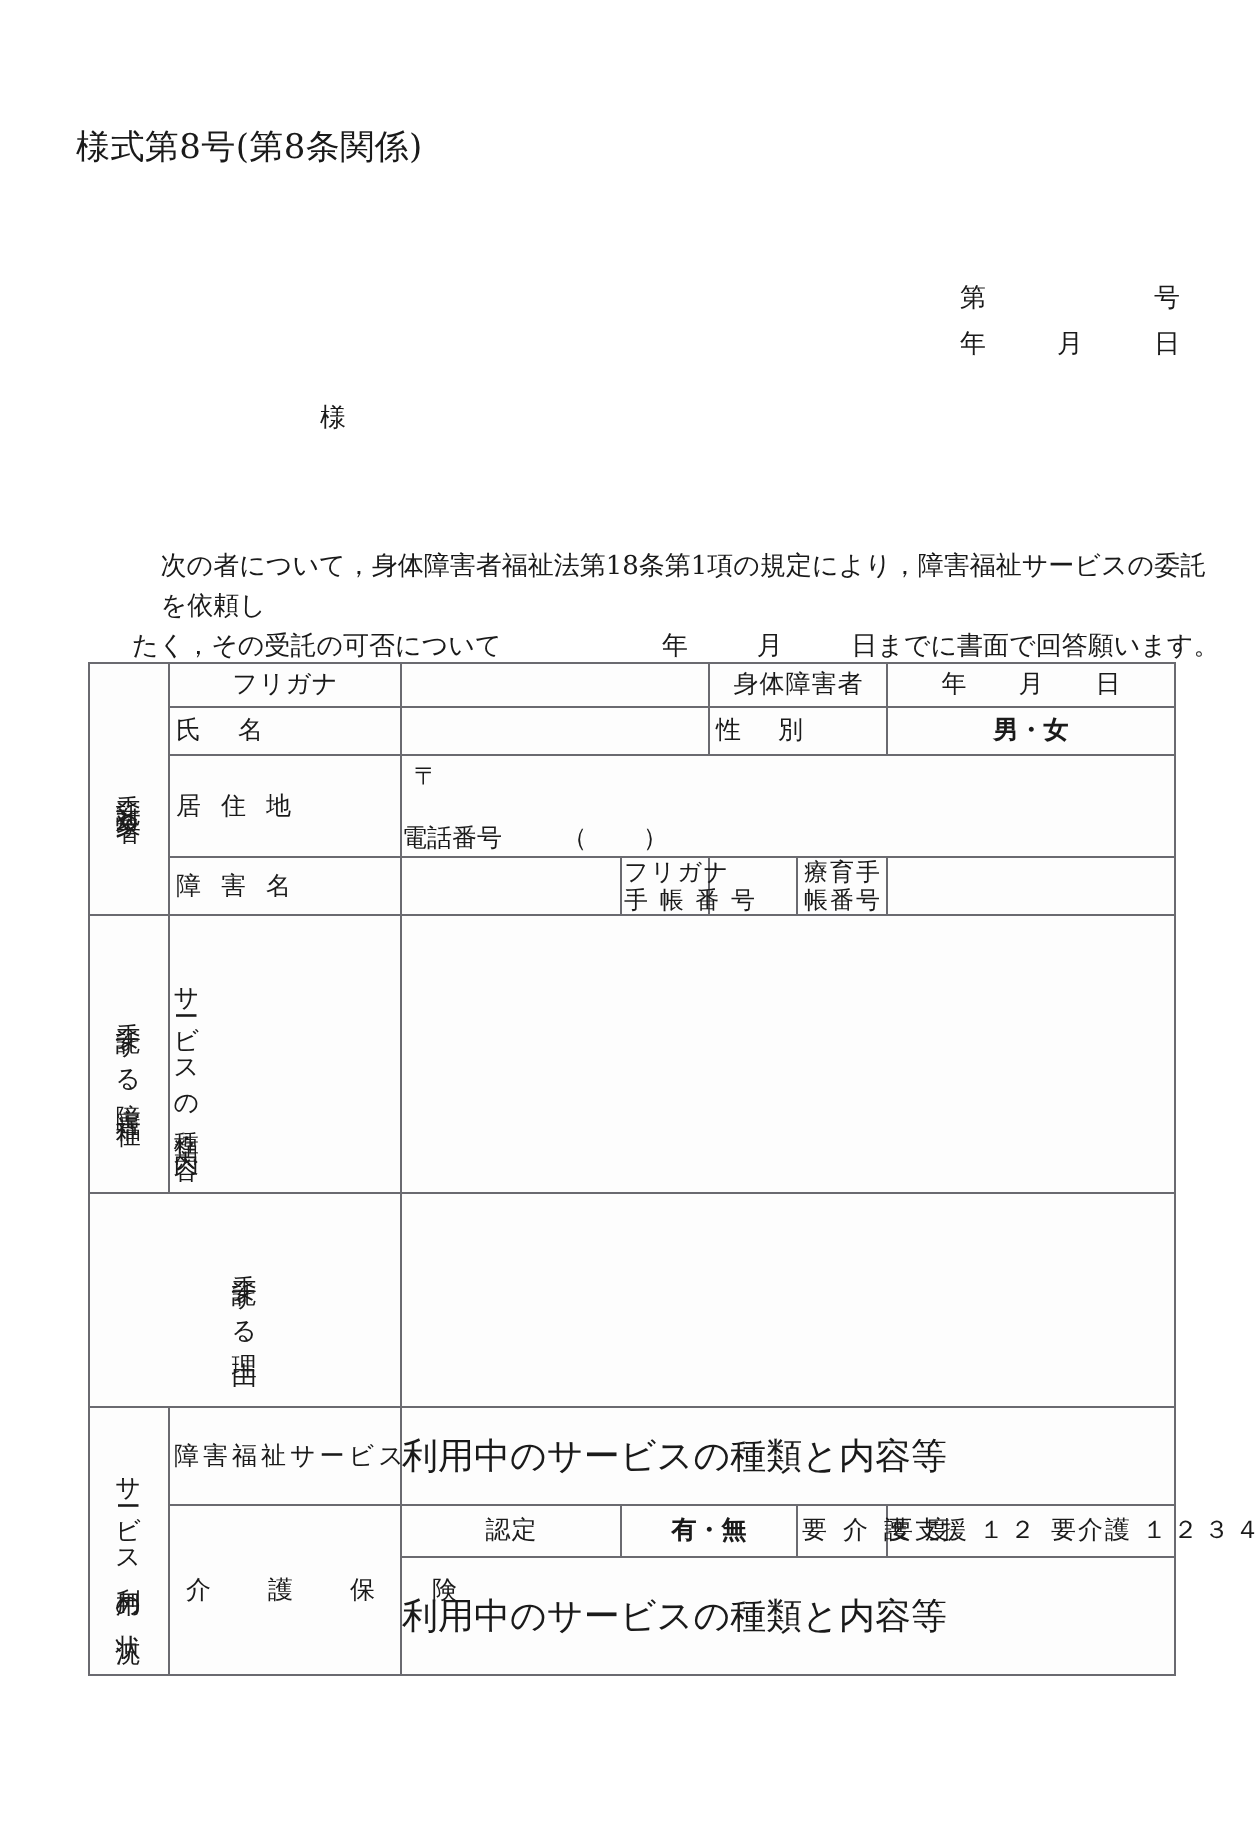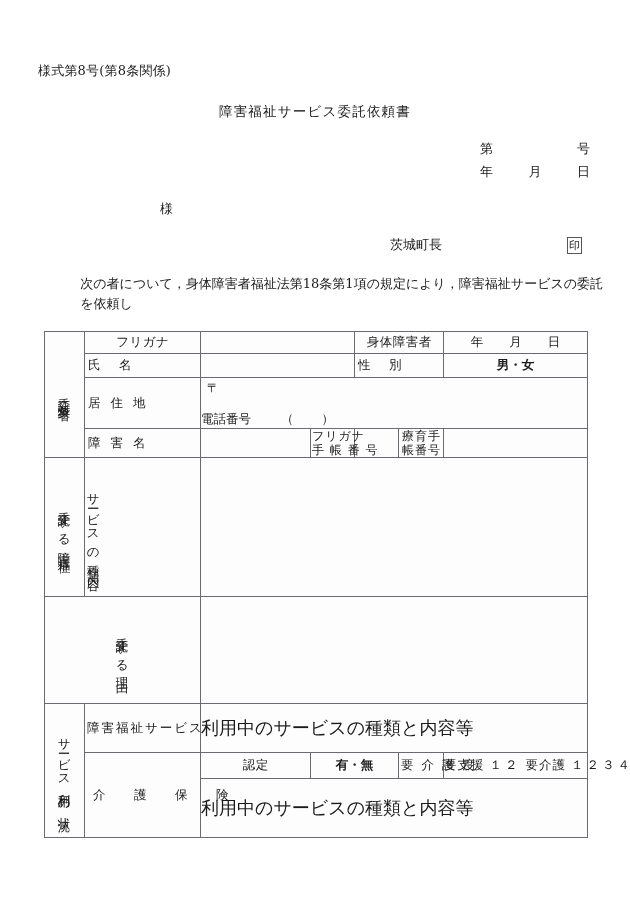--- a/index.html
+++ b/index.html
@@ -18,21 +18,21 @@
   .page {
     position: absolute;
     left: 0; top: 0;
     width: 630px;
     height: 916px;
   }
   
   .form-no {
     position: absolute;
     left: 38px; top: 62px;
-    font-size: 13px;
+    font-size: 17px;
     letter-spacing: 0.2px;
     white-space: nowrap;
   }
   .doc-title {
     position: absolute;
     left: 0; top: 103px;
     width: 630px;
     text-align: center;
     font-size: 13.5px;
     letter-spacing: 1.2px;
@@ -185,42 +185,46 @@
   }
   .nums { letter-spacing: 3px; }
 </style>
 </head>
 <body>
 
 <div class="page">
 
   <div class="form-no">様式第8号(第8条関係)</div>
 
-  <div class="doc-title">障害福祉サービス委託依頼書</div>
 
   <div class="num-line">
     <span>第</span>
     <span>号</span>
   </div>
 
   <div class="date-line">
     <span>年</span>
     <span>月</span>
     <span>日</span>
   </div>
 
   <div class="addressee">様</div>
 
-  <div class="issuer-row">
-    <span>茨城町長</span>
-    <span class="seal-box">印</span>
-  </div>
 
   <div class="body-text">
     <div class="indent">次の者について，身体障害者福祉法第18条第1項の規定により，障害福祉サービスの委託を依頼し</div>
+    <div>
+      <span>たく，その受託の可否について</span>
+      <span class="blank-sp-lg"></span>
+      <span>年</span>
+      <span class="blank-sp"></span>
+      <span>月</span>
+      <span class="blank-sp"></span>
+      <span>日までに書面で回答願います。</span>
+    </div>
   </div>
 
   <table class="tbl">
     <colgroup>
       <col style="width:40px">
       <col style="width:116px">
       <col style="width:110px">
       <col style="width:44px">
       <col style="width:44px">
       <col style="width:45px">

